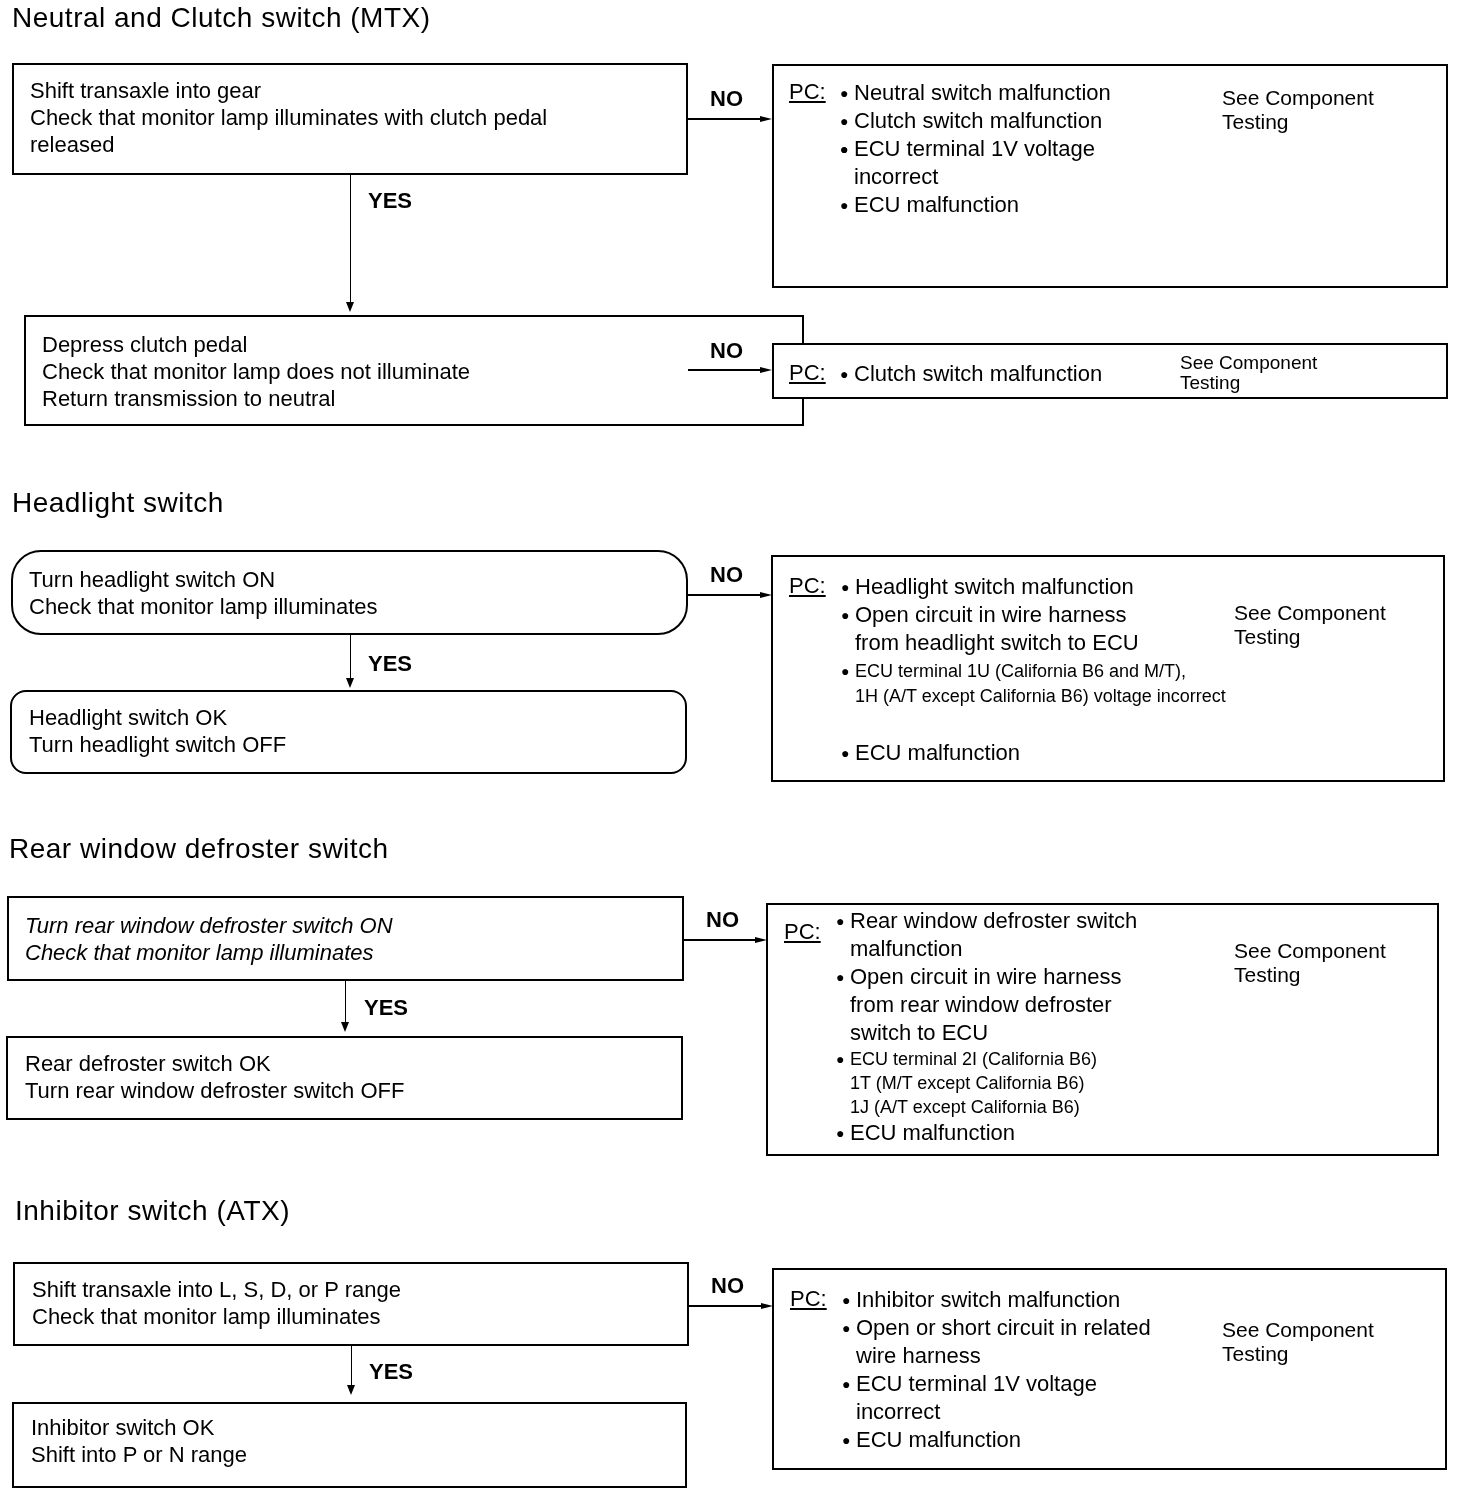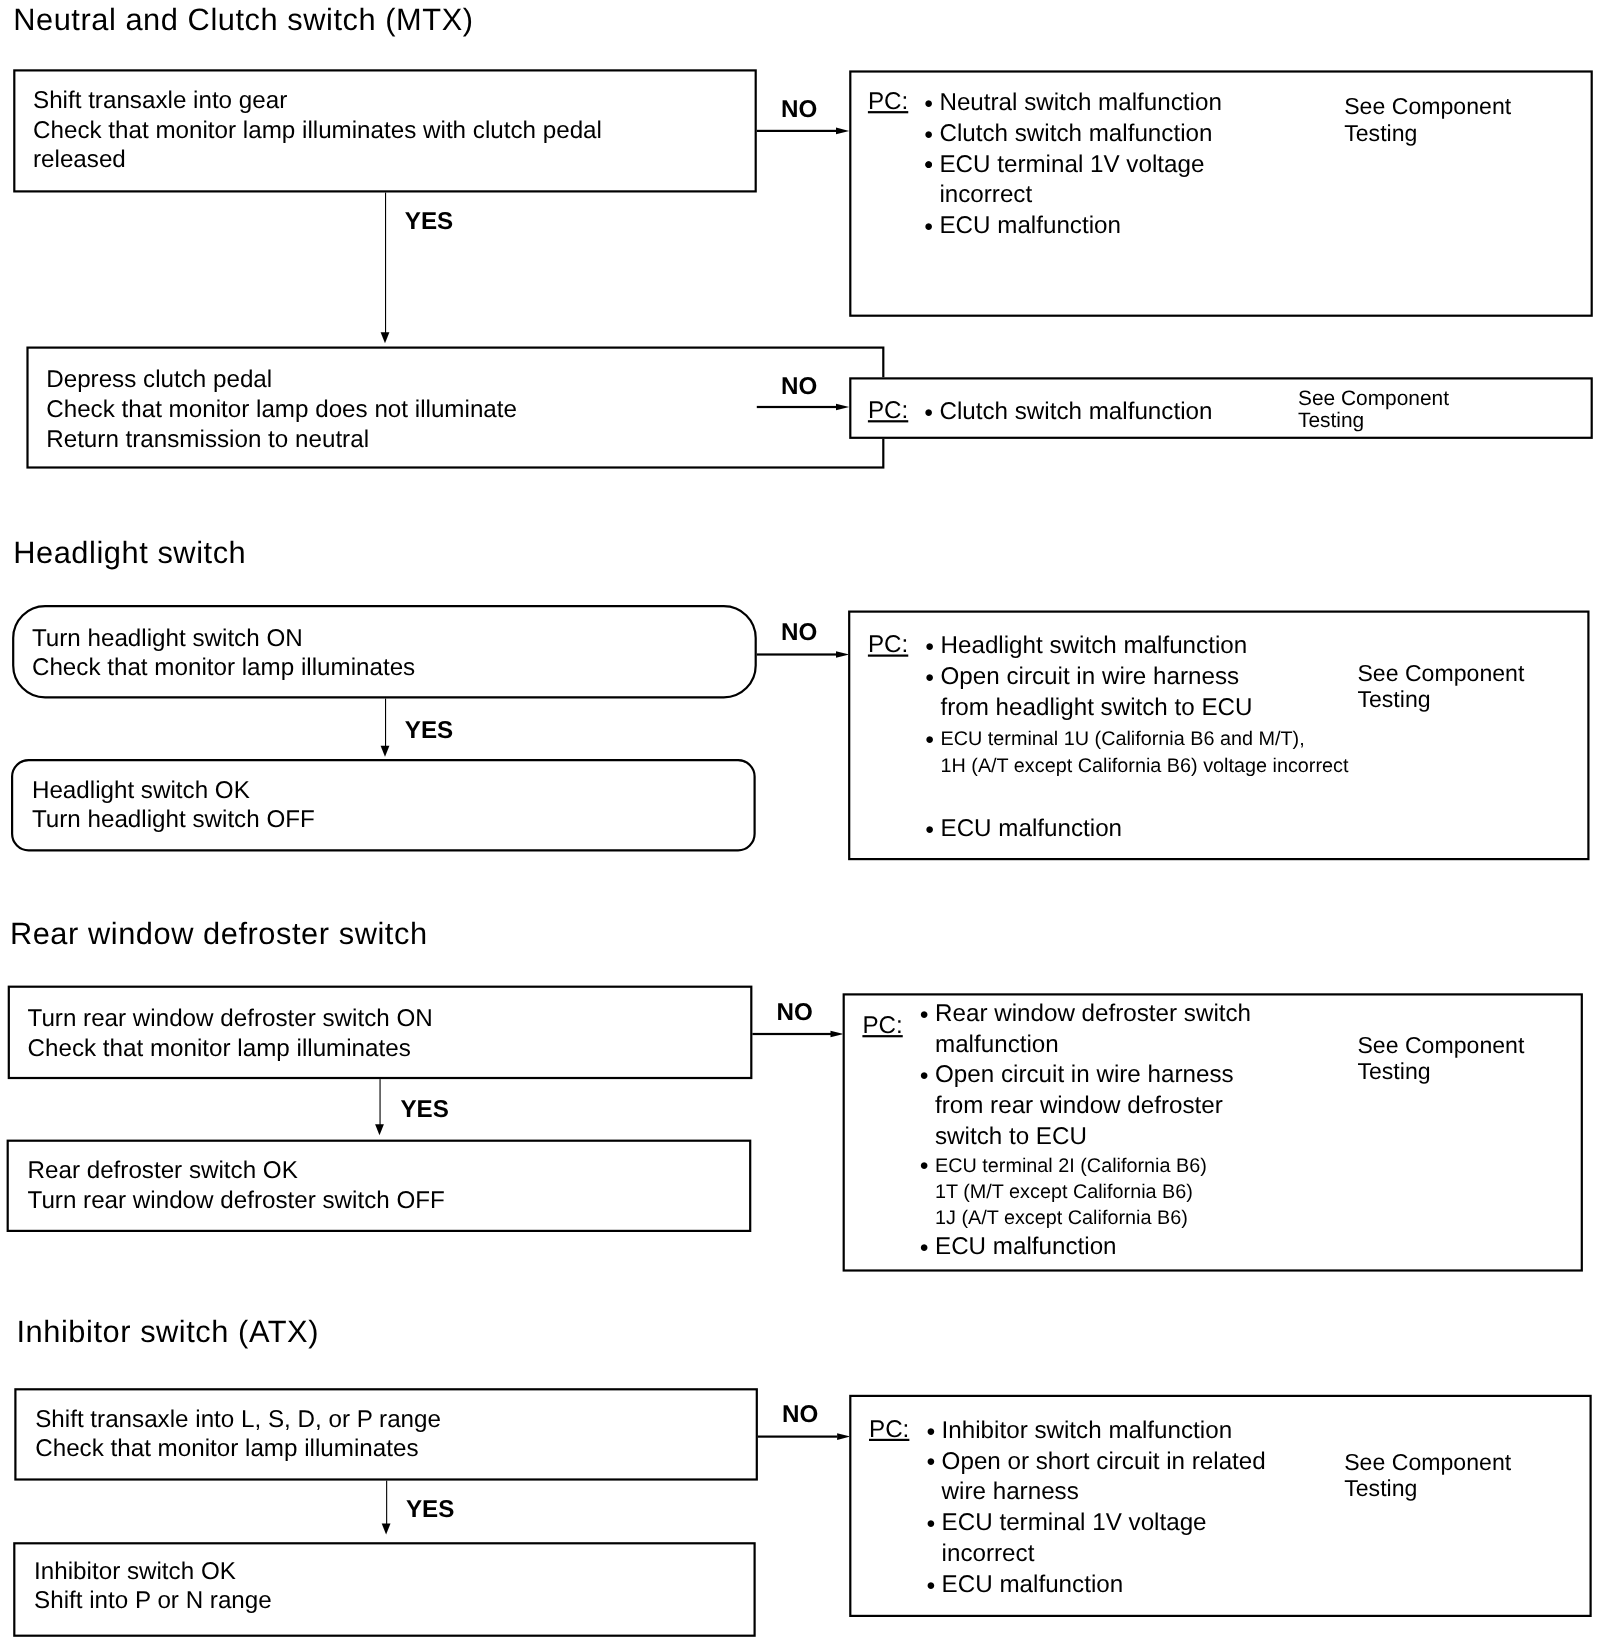--- a/index.html
+++ b/index.html
@@ -123,21 +123,21 @@
 
   <div class="box" style="left:10px; top:690px; width:677px; height:84px;border-radius:16px;">
     <div class="steptext" style="left:17px; top:12px;">Headlight switch OK
 Turn headlight switch OFF</div>
   </div>
 </div>
 
 <div>
   <div class="title" style="left:9px; top:833px;">Rear window defroster switch</div>
 
-  <div class="box" style="left:7px; top:896px; width:677px; height:85px;">
+  <div class="box" style="left:7px; top:896px; width:677px; height:85px;font-style:italic;">
     <div class="steptext" style="left:16px; top:14px;">Turn rear window defroster switch ON
 Check that monitor lamp illuminates</div>
   </div>
   <div class="hline" style="left:684px; top:939px; width:72px;"></div>
   <div class="arrow-right" style="left:755px; top:937px;"></div>
   <div class="label" style="left:706px; top:907px;">NO</div>
 
   <div class="vline" style="left:345px; top:981px; height:42px;"></div>
   <div class="arrow-down" style="left:341px; top:1022px;"></div>
   <div class="label" style="left:364px; top:995px;">YES</div>

